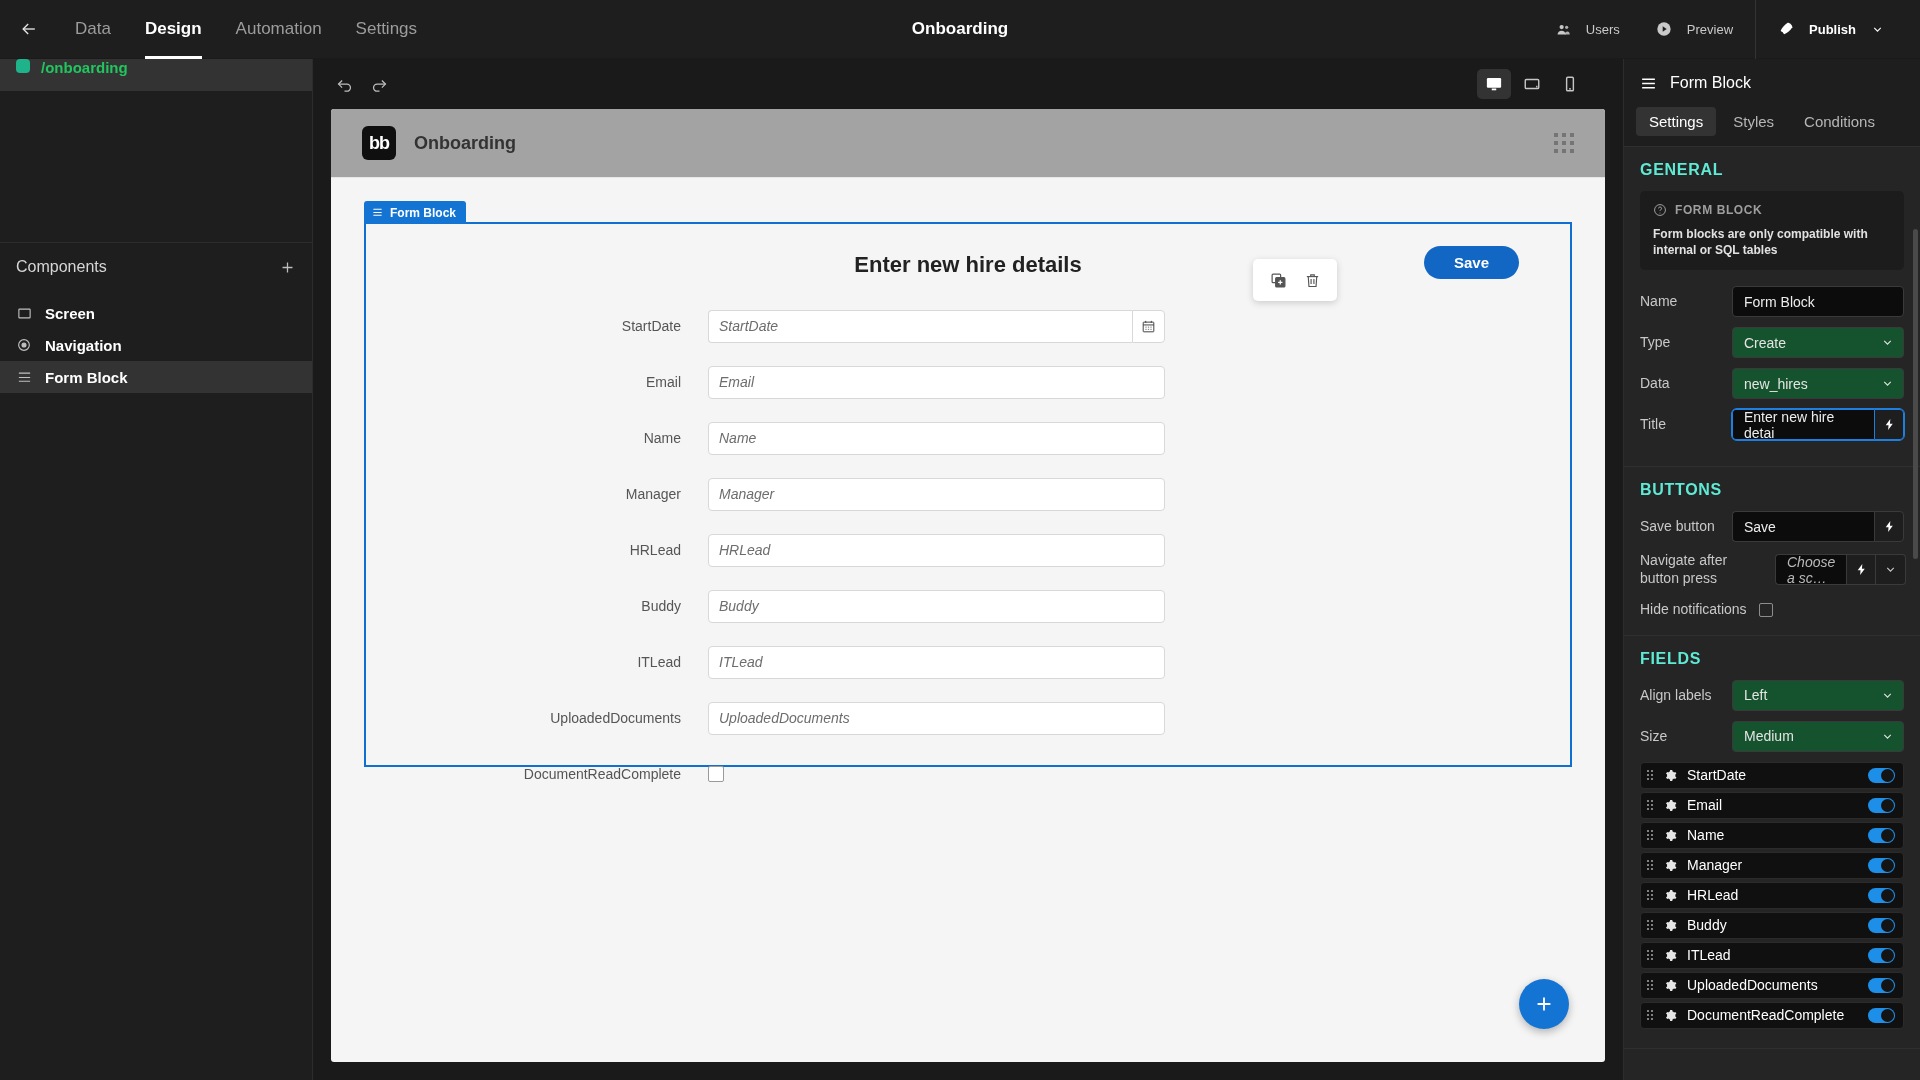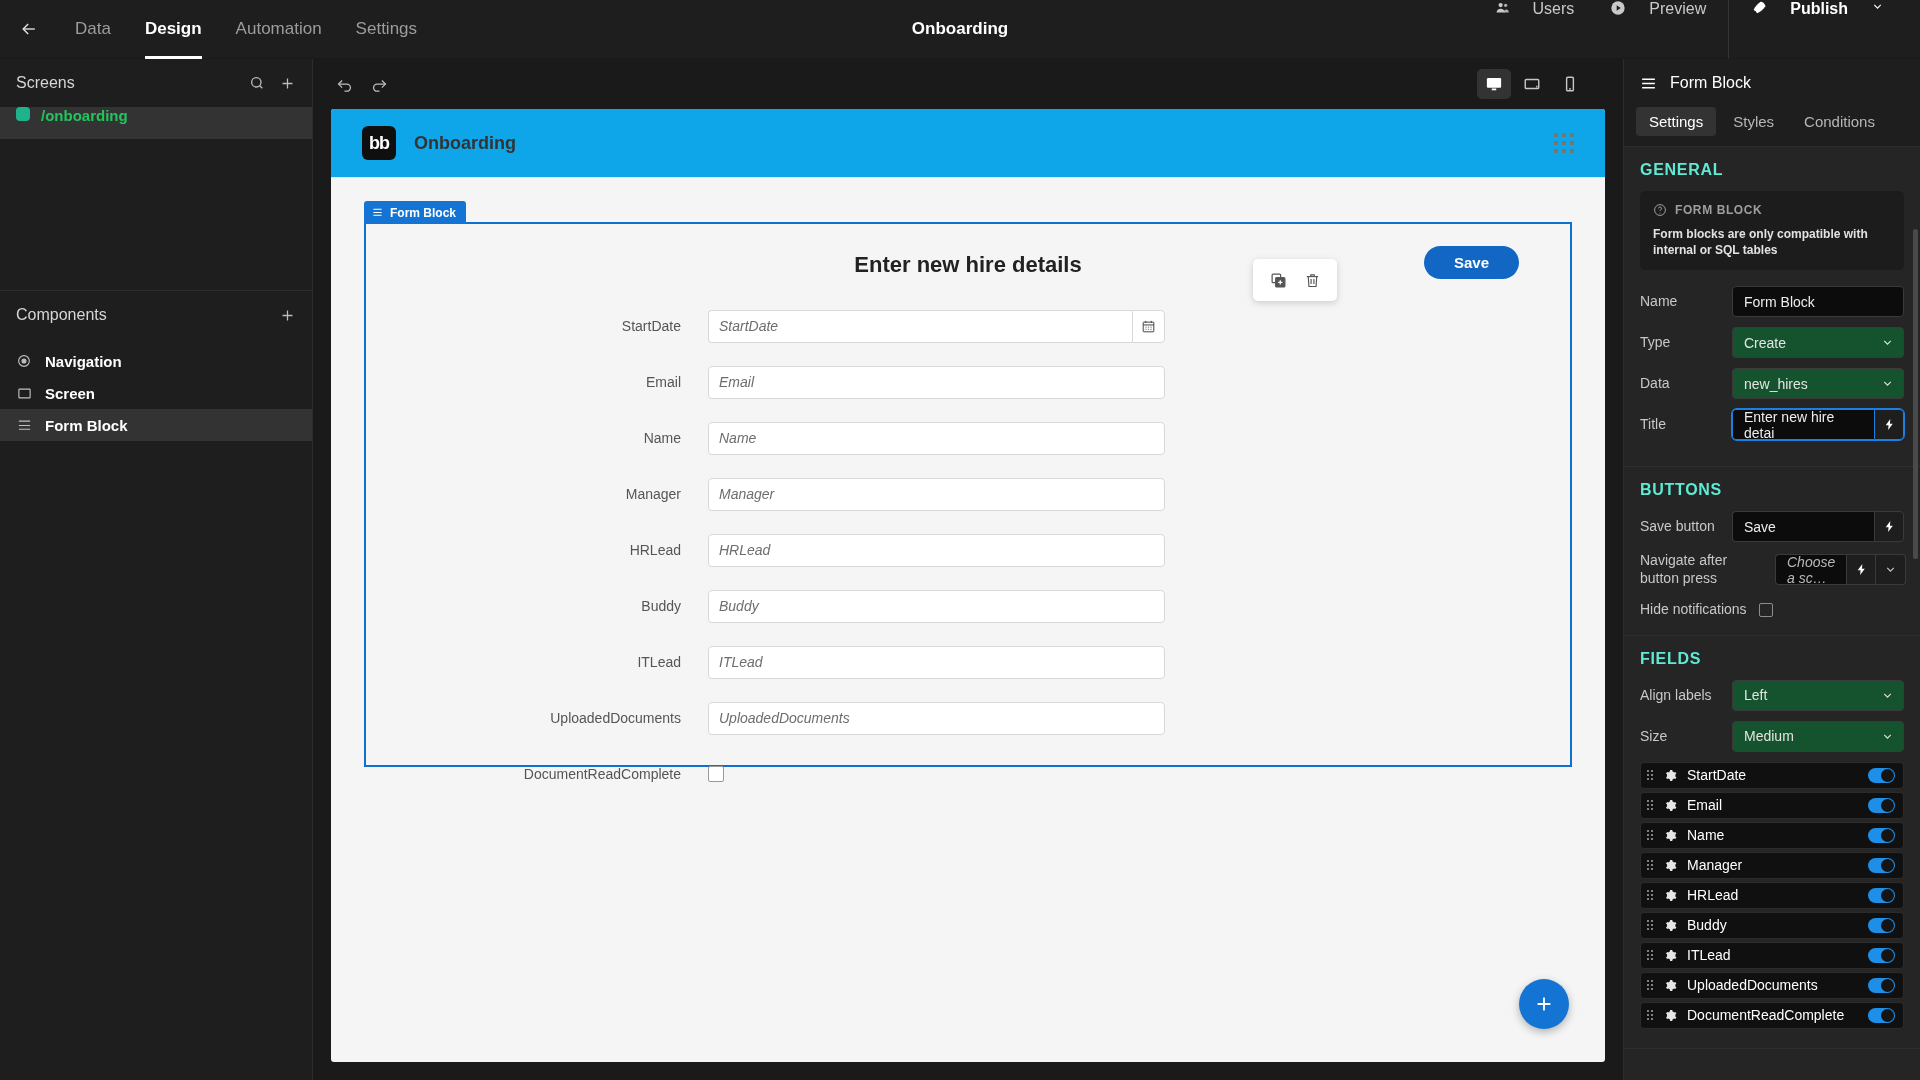--- a/index.html
+++ b/index.html
@@ -41,23 +41,23 @@
     position: absolute; left: 0; right: 0;
     text-align: center;
     font-size: 17px; font-weight: bold; color: #ffffff;
     pointer-events: none;
   }
   .topbar-right {
     margin-left: auto; display: flex; align-items: center; height: 59px;
     padding-right: 18px;
   }
   .tb-item {
-    display: flex; align-items: flex-start; gap: 23px;
+    display: flex; align-items: center; gap: 15px;
     padding: 0 18px; height: 59px;
-    color: #c9c9c9; font-size: 16px;
+    color: #c9c9c9; font-size: 13px;
   }
   .tb-sep { width: 1px; height: 59px; background: #343434; margin: 0 4px; }
   .tb-publish { color: #ffffff; font-weight: bold; }
 
   
   .main { flex: 1; display: flex; min-height: 0; }
 
   
   .left-panel {
     width: 313px; min-width: 313px;
@@ -109,21 +109,21 @@
   .canvas-wrap { flex: 1; padding: 0 18px 18px 18px; min-height: 0; }
   .canvas {
     width: 100%; height: 100%;
     background: #f5f5f5;
     border-radius: 3px;
     position: relative; overflow: hidden;
     display: flex; flex-direction: column;
   }
   .canvas-header {
     height: 69px; min-height: 69px;
-    background: #0ea5e9;
+    background: #a3a3a3;
     border-bottom: 1px solid #e6e6e6;
     display: flex; align-items: center;
     padding: 0 31px;
     position: relative;
   }
   .bb-logo {
     width: 34px; height: 34px; border-radius: 6px;
     background: #0f0f0f; color: #ffffff;
     display: flex; align-items: center; justify-content: center;
     font-size: 18px; font-weight: bold; letter-spacing: -1px;
@@ -389,66 +389,54 @@
           <path d="M6 9l6 6 6-6"></path>
         </svg>
     </div>
   </div>
 </div>
 
 <div class="main">
 
   <div class="left-panel">
     <div class="screens-section">
-      <div class="panel-head">
-        <span class="ph-title">Screens</span>
-        <span class="ph-actions">
-          <svg width="16" height="16" viewBox="0 0 24 24" fill="none" stroke="currentColor" stroke-width="2">
-              <circle cx="11" cy="11" r="7"></circle>
-              <path d="M20 20l-4-4"></path>
-            </svg>
-          <svg width="17" height="17" viewBox="0 0 24 24" fill="none" stroke="currentColor" stroke-width="1.8">
-              <path d="M12 5v14M5 12h14"></path>
-            </svg>
-        </span>
-      </div>
       <div class="screens-list">
         <div class="screen-item selected">
           <span class="screen-dot"></span>
           <span>/onboarding</span>
         </div>
       </div>
     </div>
 
     <div>
       <div class="panel-head">
         <span class="ph-title">Components</span>
         <span class="ph-actions">
           <svg width="17" height="17" viewBox="0 0 24 24" fill="none" stroke="currentColor" stroke-width="1.8">
               <path d="M12 5v14M5 12h14"></path>
             </svg>
         </span>
       </div>
       <div class="comp-list">
         <div class="comp-item">
           <span class="comp-icon">
+            <svg width="15" height="15" viewBox="0 0 24 24" fill="none" stroke="currentColor" stroke-width="1.8">
+                <rect x="3" y="5" width="18" height="14" rx="1"></rect>
+              </svg>
+          </span>
+          <span>Screen</span>
+        </div>
+        <div class="comp-item">
+          <span class="comp-icon">
             <svg width="16" height="16" viewBox="0 0 24 24" fill="none" stroke="currentColor" stroke-width="1.7">
                 <circle cx="12" cy="12" r="8"></circle>
                 <circle cx="12" cy="12" r="3" fill="currentColor"></circle>
               </svg>
           </span>
           <span>Navigation</span>
-        </div>
-        <div class="comp-item">
-          <span class="comp-icon">
-            <svg width="15" height="15" viewBox="0 0 24 24" fill="none" stroke="currentColor" stroke-width="1.8">
-                <rect x="3" y="5" width="18" height="14" rx="1"></rect>
-              </svg>
-          </span>
-          <span>Screen</span>
         </div>
         <div class="comp-item selected">
           <span class="comp-icon">
             <svg width="15" height="15" viewBox="0 0 24 24" fill="none" stroke="currentColor" stroke-width="1.9">
                 <path d="M3 5h18M3 12h18M3 18h18"></path>
               </svg>
           </span>
           <span>Form Block</span>
         </div>
       </div>

